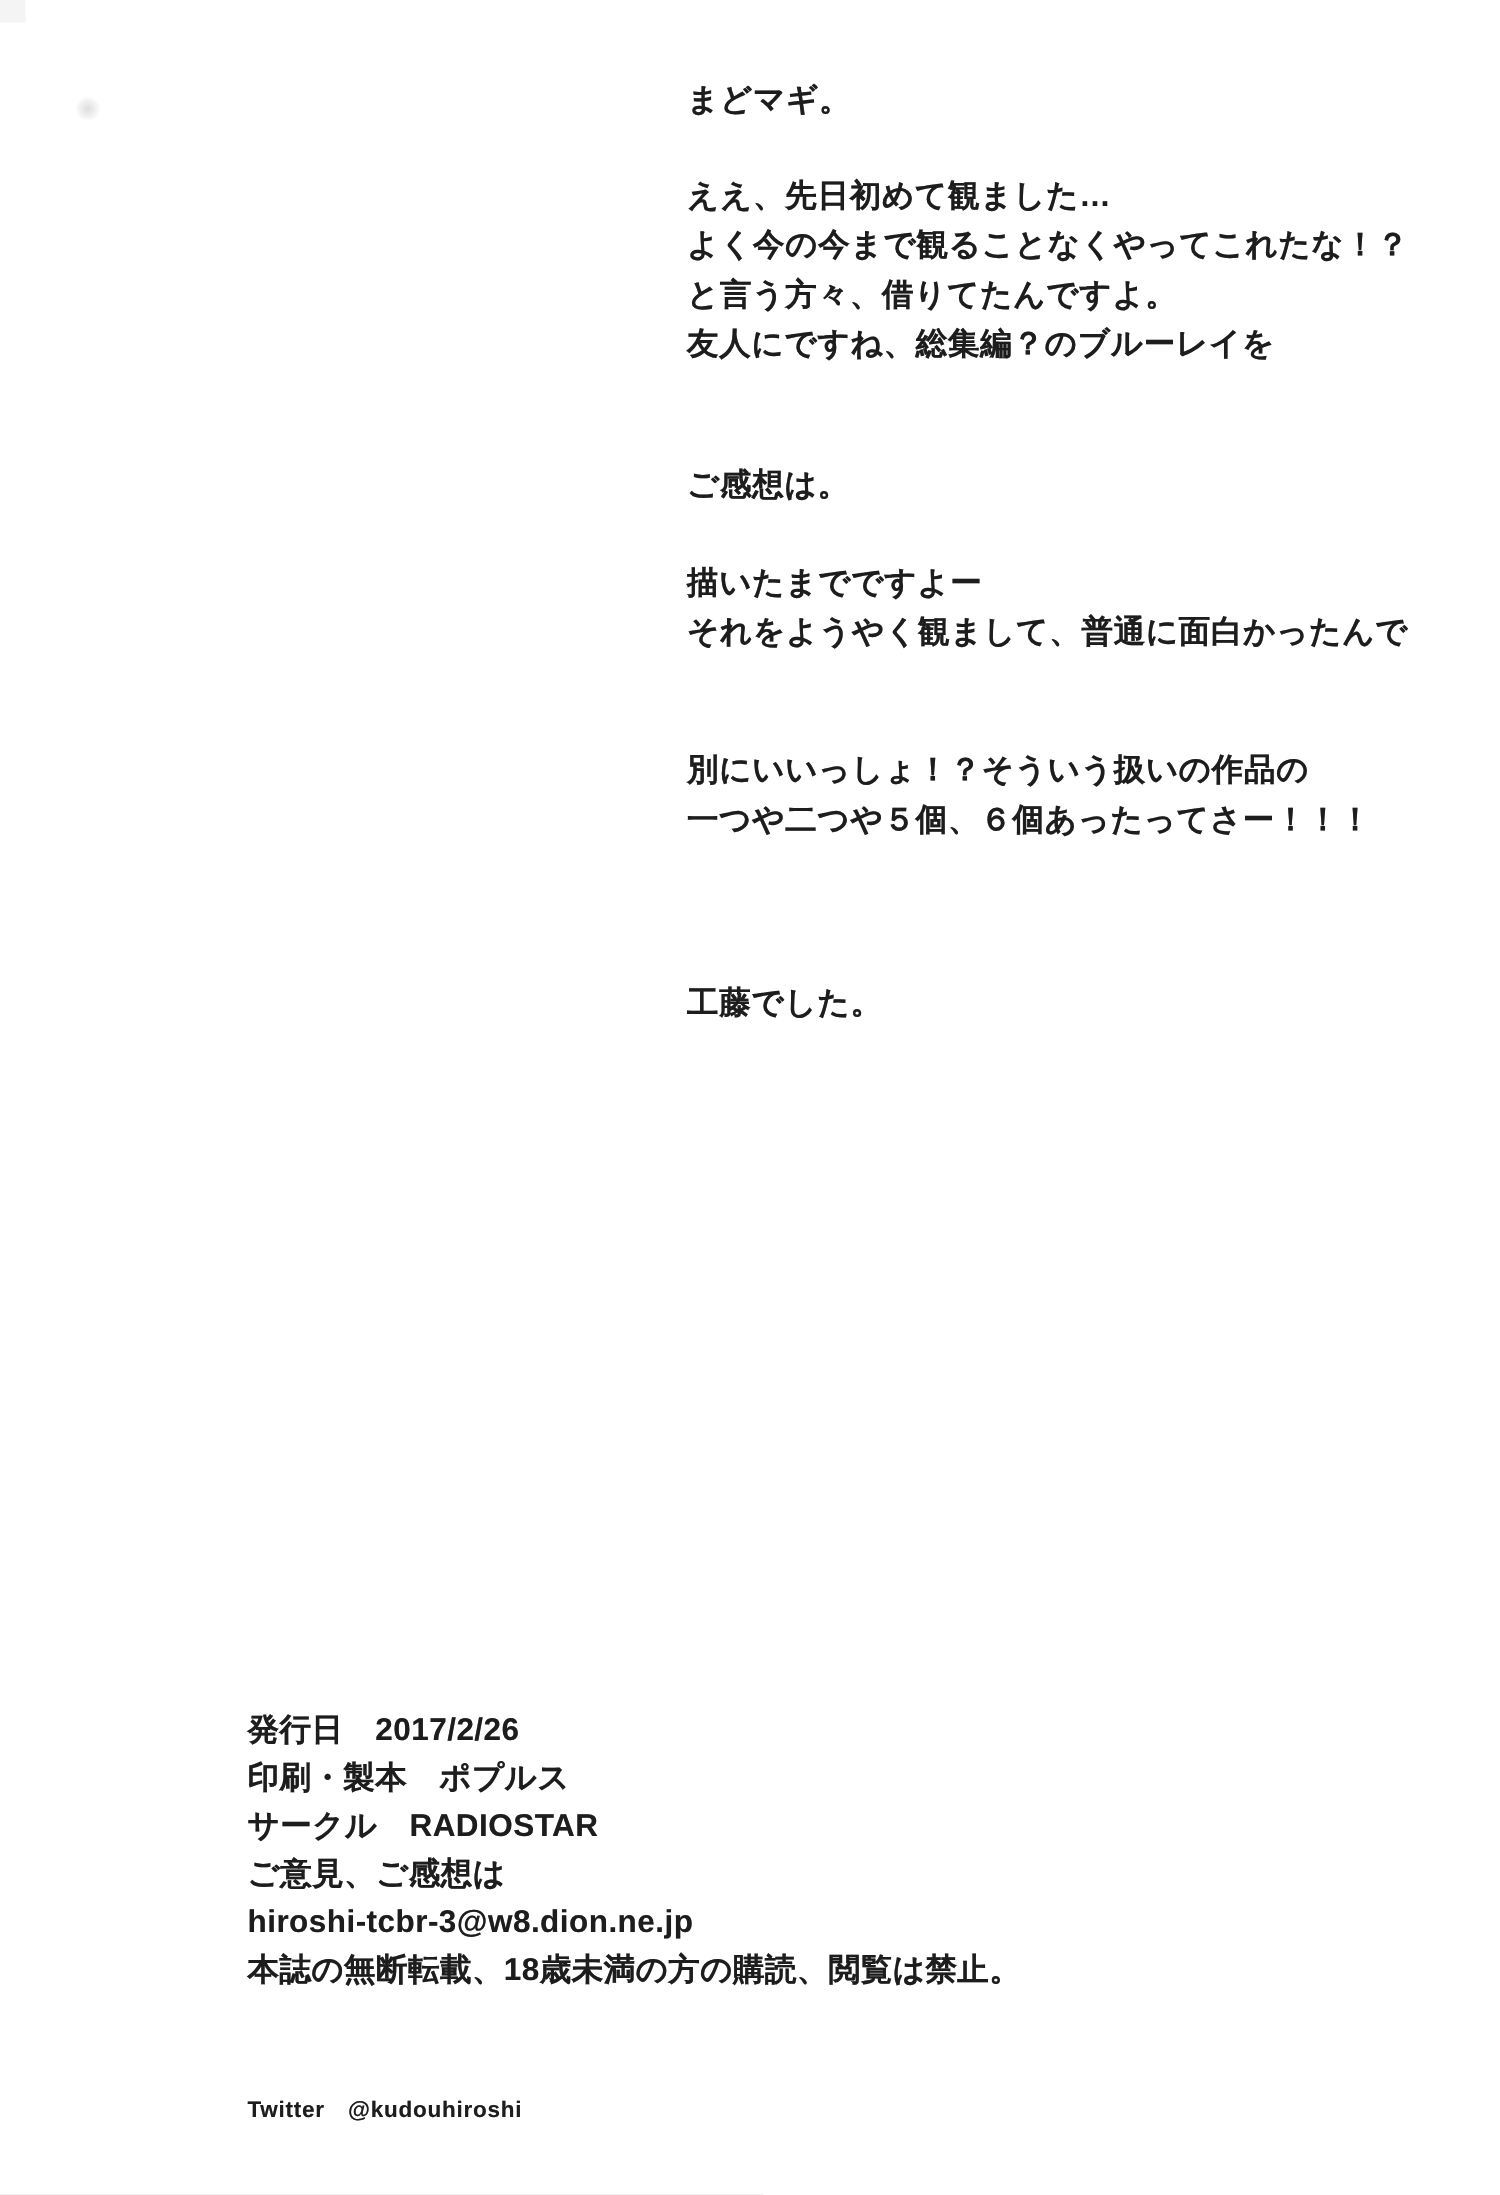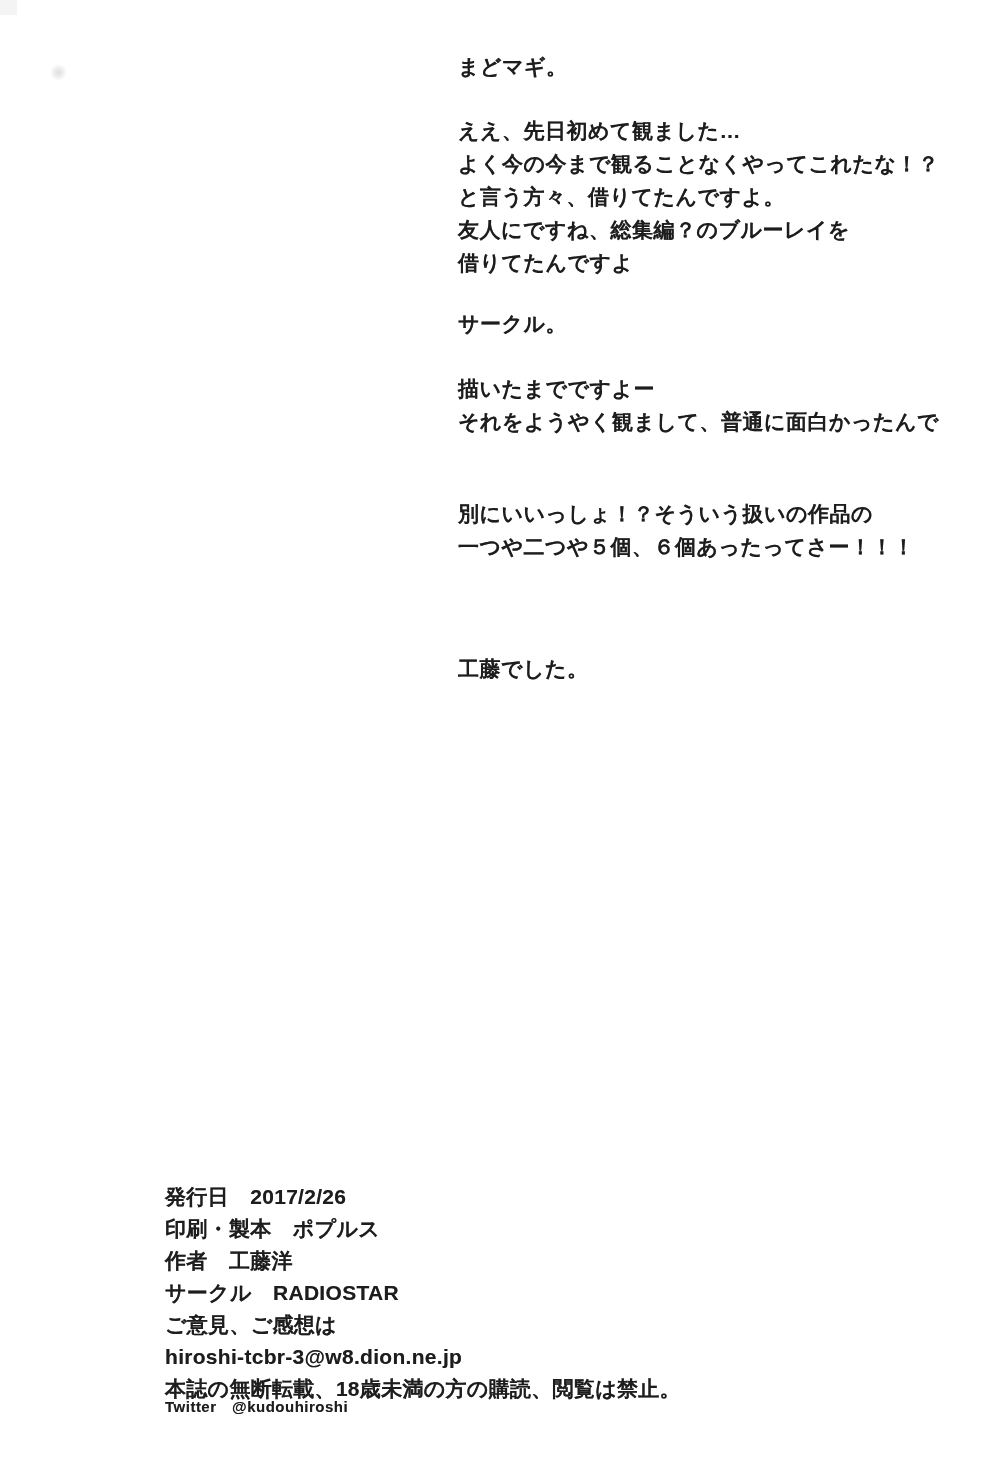--- a/index.html
+++ b/index.html
@@ -19,21 +19,21 @@
   .afterword{position:absolute;left:458px;top:0;}
   .para{position:absolute;left:0;margin:0;white-space:nowrap;}
   .line{display:block;font-size:21px;line-height:33px;letter-spacing:.5px;}
   .p1{top:50px}
   .p2{top:114px}
   .p3{top:307px}
   .p4{top:372px}
   .p5{top:497px}
   .p6{top:652px}
   
-  .colophon{position:absolute;left:165px;top:1138px;margin-top:43px;}
+  .colophon{position:absolute;left:165px;top:1138px;}
   .cline{font-size:21px;line-height:32px;letter-spacing:.3px;white-space:nowrap;}
   .twitter{position:absolute;left:165px;top:1391px;font-size:15px;line-height:32px;letter-spacing:.5px;white-space:nowrap;}
   
   .scan-corner{position:absolute;left:0;top:0;width:17px;height:15px;background:#f4f4f4;}
   .scan-speck{
     position:absolute;left:50px;top:64px;width:17px;height:17px;border-radius:50%;
     background:radial-gradient(circle,#d8d8d8 0%,#efefef 45%,rgba(255,255,255,0) 70%);
     opacity:.85;
   }
 </style>
@@ -47,42 +47,40 @@
 
   <section class="afterword">
     <p class="para p1">
       <span class="line">まどマギ。</span>
     </p>
     <p class="para p2">
       <span class="line">ええ、先日初めて観ました…</span>
       <span class="line">よく今の今まで観ることなくやってこれたな！？</span>
       <span class="line">と言う方々、借りてたんですよ。</span>
       <span class="line">友人にですね、総集編？のブルーレイを</span>
-      <span class="line">借りてたんですよ</span>
     </p>
     <p class="para p3">
-      <span class="line">サークル。</span>
+      <span class="line">ご感想は。</span>
     </p>
     <p class="para p4">
       <span class="line">描いたまでですよー</span>
       <span class="line">それをようやく観まして、普通に面白かったんで</span>
     </p>
     <p class="para p5">
       <span class="line">別にいいっしょ！？そういう扱いの作品の</span>
       <span class="line">一つや二つや５個、６個あったってさー！！！</span>
     </p>
     <p class="para p6">
       <span class="line">工藤でした。</span>
     </p>
   </section>
 
   <section class="colophon">
     <div class="cline">発行日　2017/2/26</div>
     <div class="cline">印刷・製本　ポプルス</div>
-    <div class="cline">作者　工藤洋</div>
     <div class="cline">サークル　RADIOSTAR</div>
     <div class="cline">ご意見、ご感想は</div>
     <div class="cline">hiroshi-tcbr-3@w8.dion.ne.jp</div>
     <div class="cline">本誌の無断転載、18歳未満の方の購読、閲覧は禁止。</div>
   </section>
 
   <div class="twitter">Twitter　@kudouhiroshi</div>
 
 </div>
 

